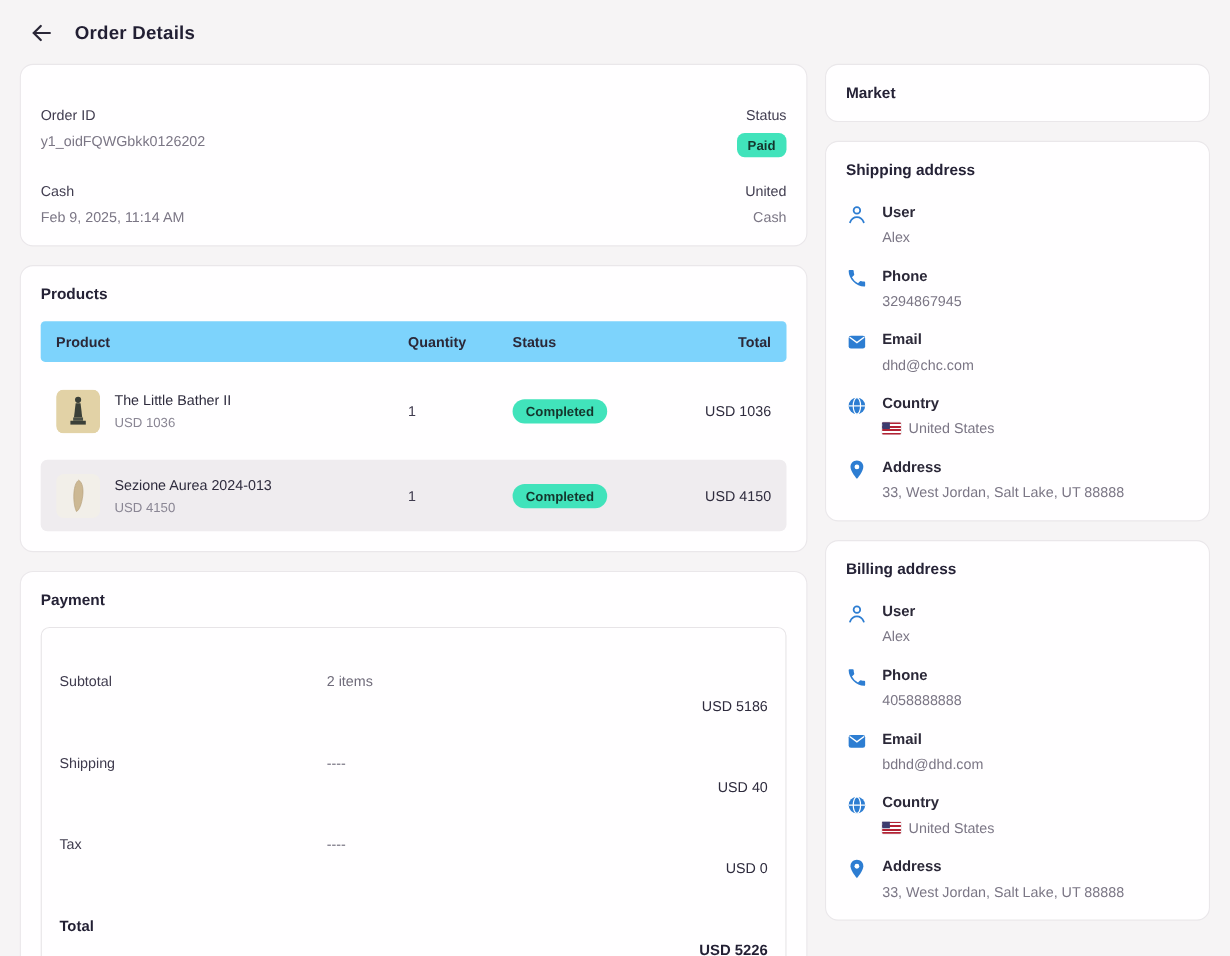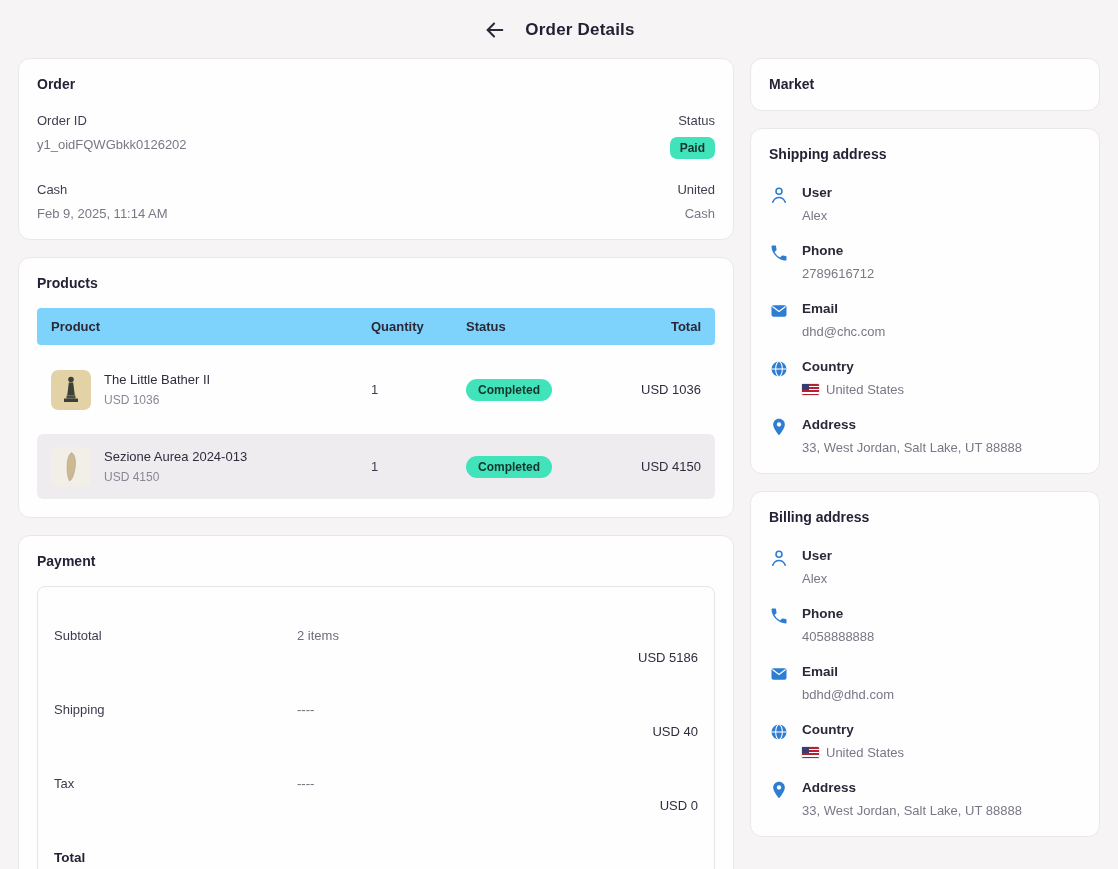--- a/index.html
+++ b/index.html
@@ -6,21 +6,21 @@
   html,body { width:1118px; height:869px; }
   body {
     background:#f6f4f5;
     font-family:"Liberation Sans","DejaVu Sans",sans-serif;
     color:#2b2838;
     overflow:hidden;
   }
   .page { padding:10px 18px 16px; }
 
   
-  .top { display:flex; align-items:center; gap:18px; padding:8px 8px 16px;justify-content:center; }
+  .top { display:flex; align-items:center; gap:18px; padding:8px 8px 16px; }
   .back-btn { width:24px; height:24px; cursor:pointer; color:#2b2838; display:flex; align-items:center; justify-content:center; }
   .page-title { font-size:17px; font-weight:700; color:#221f33; letter-spacing:.2px; }
 
   
   .columns { display:flex; gap:16px; align-items:flex-start; }
   .col-left { flex:1 1 auto; min-width:0; }
   .col-right { width:350px; flex:0 0 350px; }
 
   .card {
     background:#fffeff;
@@ -111,21 +111,20 @@
       </svg>
     </span>
     <span class="page-title">Order Details</span>
   </div>
 
   <div class="columns">
 
     <div class="col-left">
 
       <div class="card">
-        <div class="card-title">Order</div>
         <div class="order-grid">
           <div class="order-row">
             <div class="kv">
               <div class="k">Order ID</div>
               <div class="v">y1_oidFQWGbkk0126202</div>
             </div>
             <div class="kv right">
               <div class="k">Status</div>
               <span class="badge">Paid</span>
             </div>
@@ -252,21 +251,21 @@
             </span>
           </div>
           <div class="field">
             <span class="field-icon">
               <svg width="20" height="20" viewBox="0 0 24 24">
                   <path d="M6.62 10.79a15.05 15.05 0 006.59 6.59l2.2-2.2a1 1 0 011.01-.25c1.12.37 2.33.57 3.58.57a1 1 0 011 1V20a1 1 0 01-1 1C11.4 21 3 12.6 3 4a1 1 0 011-1h3.5a1 1 0 011 1c0 1.25.2 2.46.57 3.58a1 1 0 01-.25 1.01l-2.2 2.2z" fill="#2D7DD2"></path>
                 </svg>
             </span>
             <span>
               <div class="field-label">Phone</div>
-              <div class="field-value">2789616712</div>
+              <div class="field-value">3294867945</div>
             </span>
           </div>
           <div class="field">
             <span class="field-icon">
               <svg width="20" height="20" viewBox="0 0 24 24">
                   <rect x="3" y="5" width="18" height="14" rx="2.5" fill="#2D7DD2"></rect>
                   <path d="M4.5 7l7.5 5.5L19.5 7" stroke="#ffffff" stroke-width="1.5" fill="none" stroke-linecap="round"></path>
                 </svg>
             </span>
             <span>

